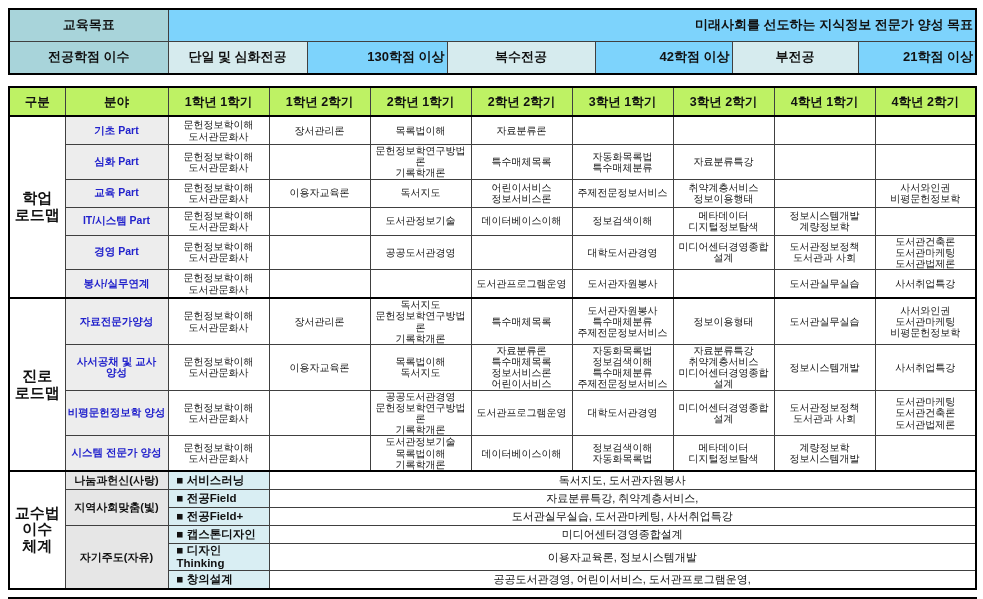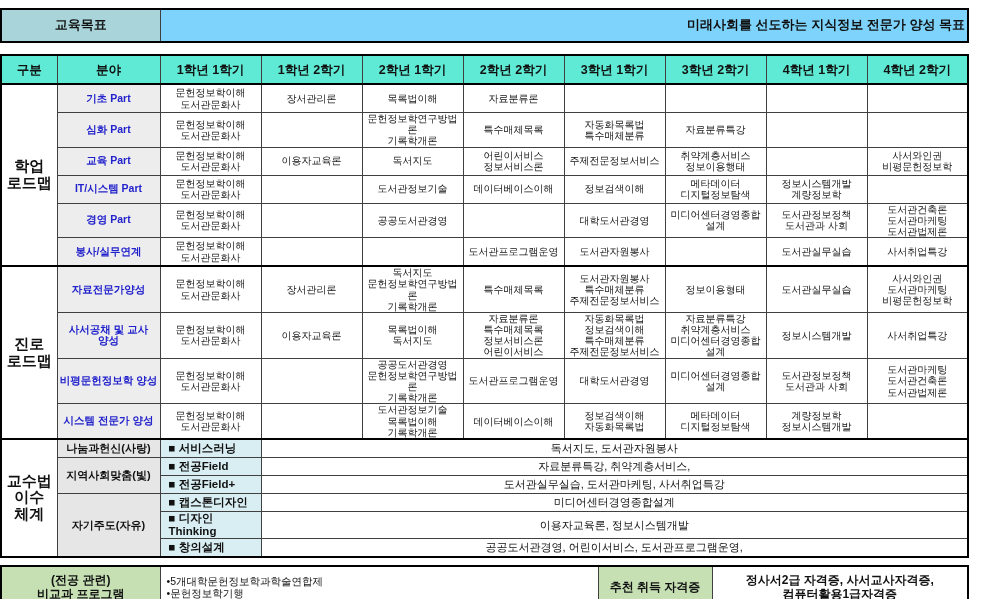--- a/index.html
+++ b/index.html
@@ -1,27 +1,27 @@
 <!DOCTYPE html>
 <html><head>
 <meta charset="utf-8">
 <style>
   html,body{margin:0;padding:0;background:#fff;font-family:"Liberation Sans","DejaVu Sans",sans-serif;color:#111;}
-  .page{width:983px;height:599px;box-sizing:border-box;padding:8px 8px 0 0;background:#fff;}
+  .page{width:983px;height:599px;box-sizing:border-box;padding:8px 8px 0 8px;background:#fff;}
   table{border-collapse:collapse;table-layout:fixed;width:967px;}
   td{border:1px solid #404040;text-align:center;vertical-align:middle;white-space:pre-line;overflow:hidden;padding:0 2px;line-height:1.12;}
   
   .top-table{border:2px solid #000;margin-bottom:11px;}
   .top-table td{height:31px;font-weight:bold;font-size:13px;}
   .cell-teal{background:#a8d4da;}
   .cell-lteal{background:#d6ebee;}
   .cell-white{background:#7dd3fc;text-align:right;}
   
   .main-table{border:2px solid #000;}
-  .main-table td.hdr{background:#5eead4;font-weight:bold;font-size:12.5px;height:27px;margin-top:44px;}
+  .main-table td.hdr{background:#bef264;font-weight:bold;font-size:12.5px;height:27px;margin-top:44px;}
   .g{background:#fff;font-weight:bold;font-size:15px;}
   .f{background:#ededed;font-weight:bold;font-size:10.5px;color:#2222cc;}
   .course{font-size:10px;background:#fff;color:#141414;}
   .row-a td{height:27px;}
   .row-c1 td{height:32px;}
   .row-c2 td{height:42px;}
   .row-c3 td{height:33px;}
   .row-c4 td{height:31px;}
   .sec td{border-top:2px solid #000;}
   .cat{background:#e6e6e6;font-weight:bold;font-size:11px;color:#111;}
@@ -48,20 +48,29 @@
         <col style="width:148px">
         <col style="width:137px">
         <col style="width:126px">
         <col style="width:118px">
       </colgroup>
     <tbody>
         <tr>
       <td class="cell-teal">교육목표</td>
       <td class="cell-white" colspan="6">미래사회를 선도하는 지식정보 전문가 양성 목표</td>
     </tr>
+    <tr>
+      <td class="cell-teal">전공학점 이수</td>
+      <td class="cell-lteal">단일 및 심화전공</td>
+      <td class="cell-white">130학점 이상</td>
+      <td class="cell-lteal">복수전공</td>
+      <td class="cell-white">42학점 이상</td>
+      <td class="cell-lteal">부전공</td>
+      <td class="cell-white">21학점 이상</td>
+    </tr>
   </tbody>
     </table>
 
   <table class="main-table">
     <colgroup>
         <col style="width:56px">
         <col style="width:103px">
         <col style="width:101px">
         <col style="width:101px">
         <col style="width:101px">

